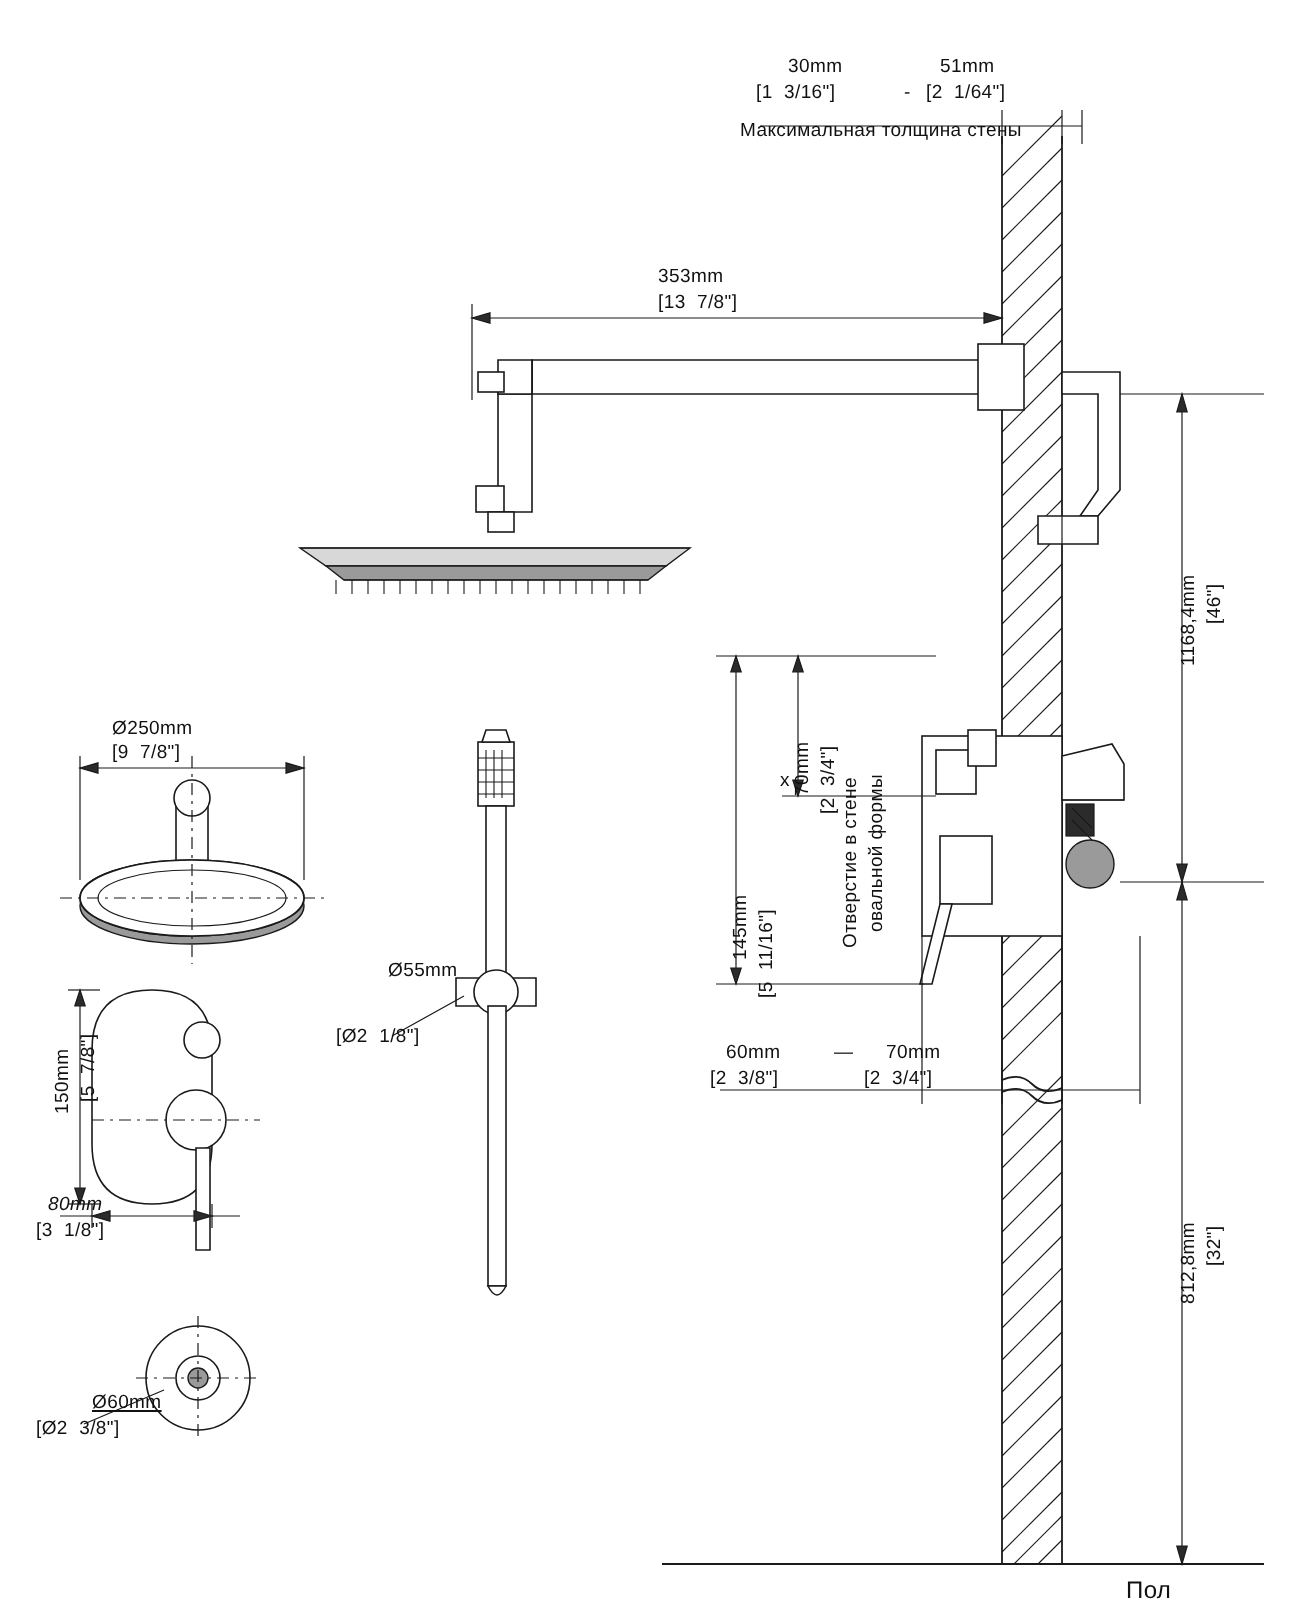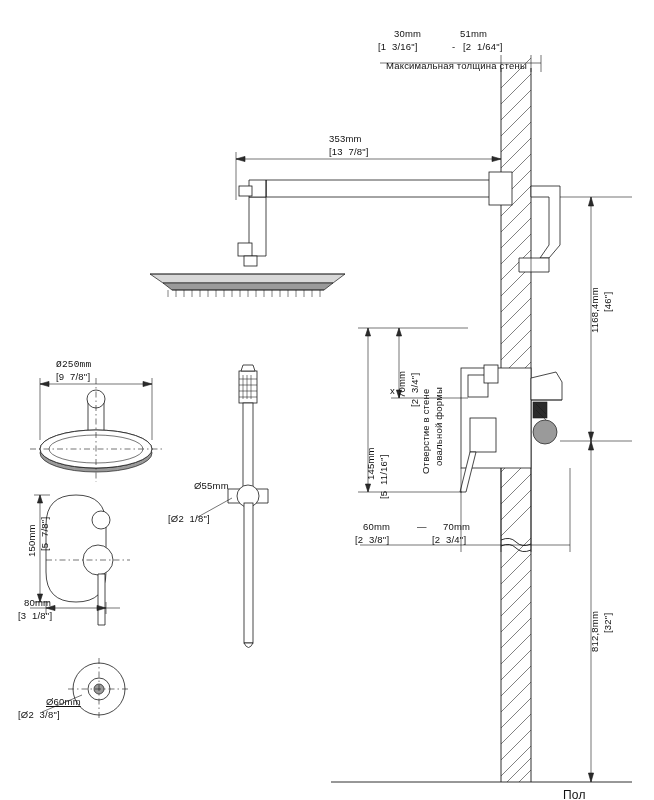--- a/index.html
+++ b/index.html
@@ -306,25 +306,25 @@
     <circle class="fillwhite" cx="99" cy="689" r="11"></circle>
     <circle class="fillgray" cx="99" cy="689" r="5"></circle>
     <line class="ln-dash" x1="99" y1="658" x2="99" y2="720"></line>
     <line class="ln-dash" x1="68" y1="689" x2="130" y2="689"></line>
     <line class="ln-dim" x1="42" y1="712" x2="82" y2="695"></line>
   </g>
 
 </svg>
 
 <div class="lbl center" style="left:394px; top:28px; width:60px;">30mm</div>
-<div class="lbl center" style="left:460px; top:28px; width:60px;">51mm</div>
+<div class="lbl center" style="left:470px; top:28px; width:60px;">51mm</div>
 <div class="lbl" style="left:378px; top:41px;">[1  3/16"]</div>
 <div class="lbl" style="left:452px; top:41px;">-</div>
 <div class="lbl" style="left:463px; top:41px;">[2  1/64"]</div>
-<div class="lbl" style="left:386px; top:60px;">Максимальная толщина стены</div>
+<div class="lbl" style="left:370px; top:60px;">Максимальная толщина стены</div>
 
 <div class="lbl center" style="left:329px; top:133px; width:80px;">353mm</div>
 <div class="lbl center" style="left:329px; top:146px; width:80px;">[13  7/8"]</div>
 
 <div class="lbl rot90" style="left:589px; top:333px;">1168,4mm</div>
 <div class="lbl rot90" style="left:602px; top:312px;">[46"]</div>
 
 <div class="lbl rot90" style="left:589px; top:652px;">812,8mm</div>
 <div class="lbl rot90" style="left:602px; top:633px;">[32"]</div>
 
@@ -337,27 +337,27 @@
 
 <div class="lbl rot90" style="left:420px; top:474px;">Отверстие в стене</div>
 <div class="lbl rot90" style="left:433px; top:466px;">овальной формы</div>
 
 <div class="lbl" style="left:363px; top:521px;">60mm</div>
 <div class="lbl" style="left:417px; top:521px;">—</div>
 <div class="lbl" style="left:443px; top:521px;">70mm</div>
 <div class="lbl" style="left:355px; top:534px;">[2  3/8"]</div>
 <div class="lbl" style="left:432px; top:534px;">[2  3/4"]</div>
 
-<div class="lbl center" style="left:56px; top:359px; width:80px;font-family:Liberation Mono, monospace;">Ø250mm</div>
+<div class="lbl center" style="left:56px; top:359px; width:80px;">Ø250mm</div>
 <div class="lbl center" style="left:56px; top:371px; width:80px;">[9  7/8"]</div>
 
 <div class="lbl rot90" style="left:26px; top:557px;">150mm</div>
 <div class="lbl rot90" style="left:39px; top:551px;">[5  7/8"]</div>
 
-<div class="lbl" style="left:24px; top:597px;">80mm</div>
+<div class="lbl" style="left:24px; top:597px;font-style:italic;">80mm</div>
 <div class="lbl" style="left:18px; top:610px;">[3  1/8"]</div>
 
 <div class="lbl" style="left:176px; top:480px;margin-left:18px;">Ø55mm</div>
 <div class="lbl" style="left:168px; top:513px;">[Ø2  1/8"]</div>
 
 <div class="lbl" style="left:46px; top:696px;text-decoration:underline;">Ø60mm</div>
 <div class="lbl" style="left:18px; top:709px;">[Ø2  3/8"]</div>
 
 <div class="lbl big" style="left:563px; top:750px;">Пол</div>
 

